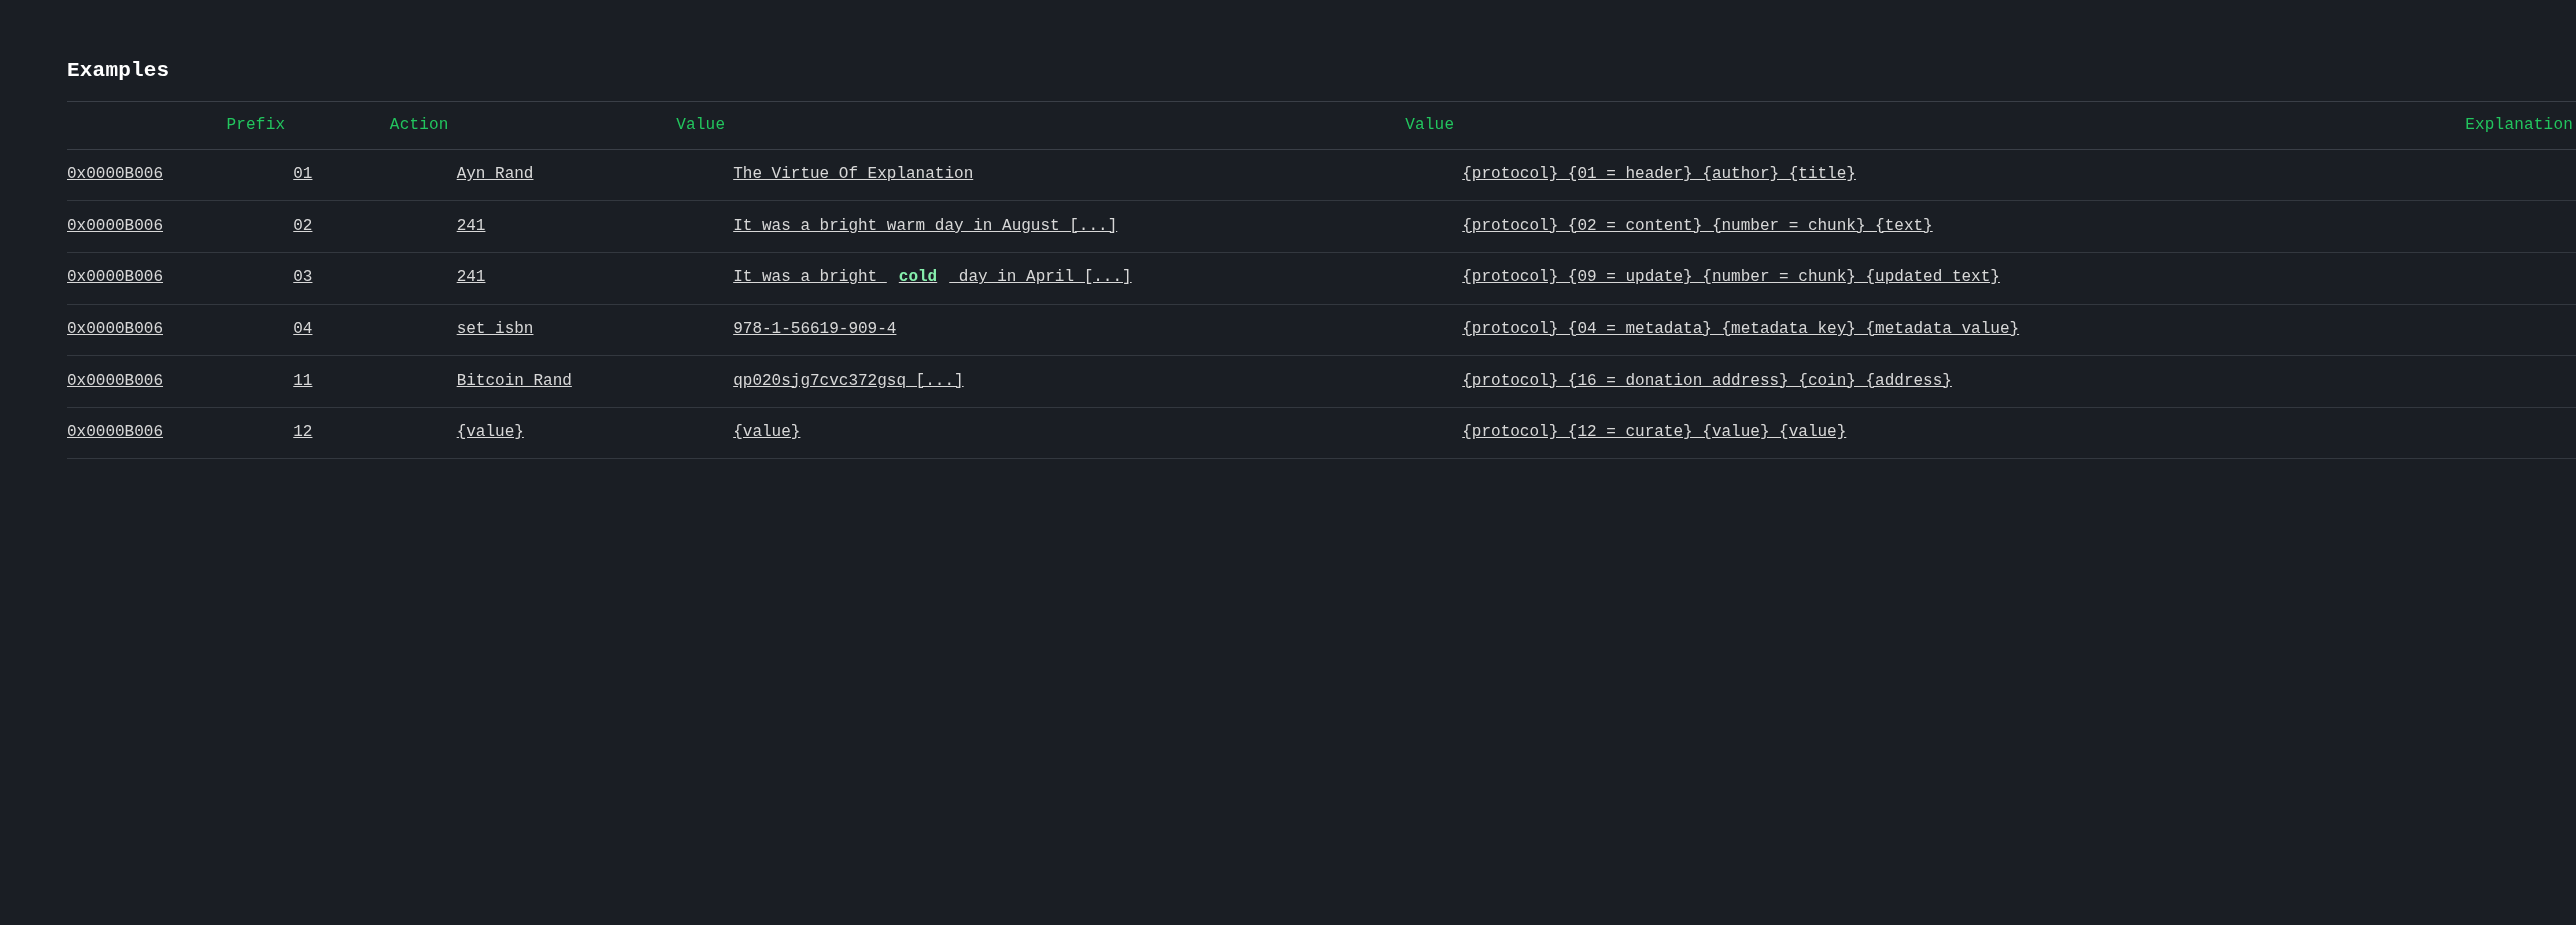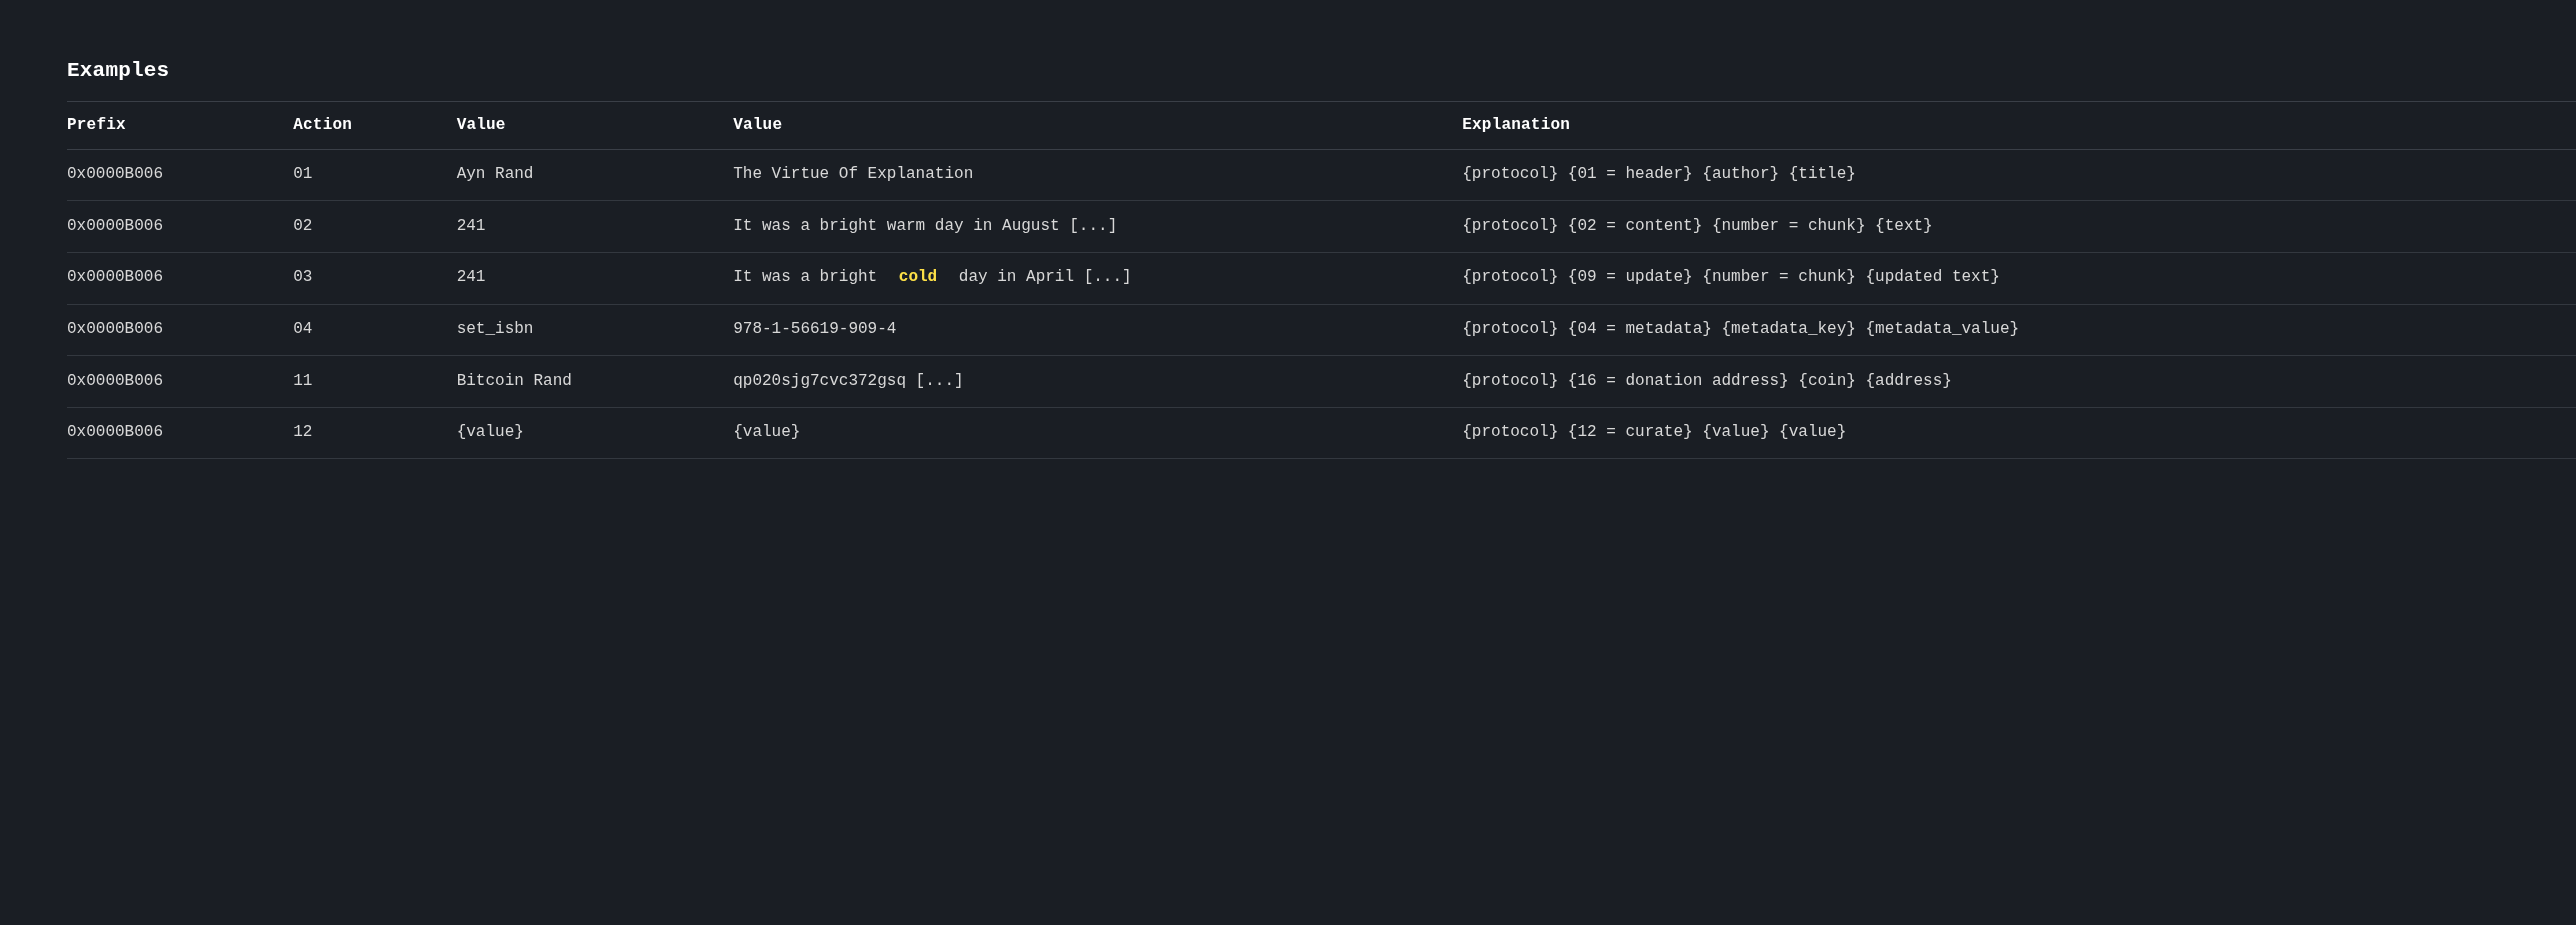--- a/index.html
+++ b/index.html
@@ -28,35 +28,36 @@
       table-layout: fixed;
     }
     thead tr {
       border-top: 0.8px solid #3a3f47;
       border-bottom: 0.8px solid #3a3f47;
     }
     tbody tr {
       border-bottom: 0.8px solid #33383f;
     }
     th {
-      text-align: left;
-      font-weight: 700;
-      color: #ffffff;
+      text-align: right;
+      font-weight: 400;
+      color: #22c55e;
       padding: 14.5px 8px 14.5px 0;
       letter-spacing: 0.2px;
     }
     td {
       padding: 14.5px 8px 14.5px 0;
       vertical-align: middle;
       color: #d8d8d8;
       line-height: 1.35;
+      text-decoration: underline;
     }
     td strong {
       font-weight: 700;
-      color: #fde047;
+      color: #86efac;
     }
     col.col-prefix { width: 9%; }
     col.col-action { width: 6.5%; }
     col.col-value1 { width: 11%; }
     col.col-value2 { width: 29%; }
     col.col-explanation { width: 44.5%; }
   </style>
 </head>
 <body>
 

